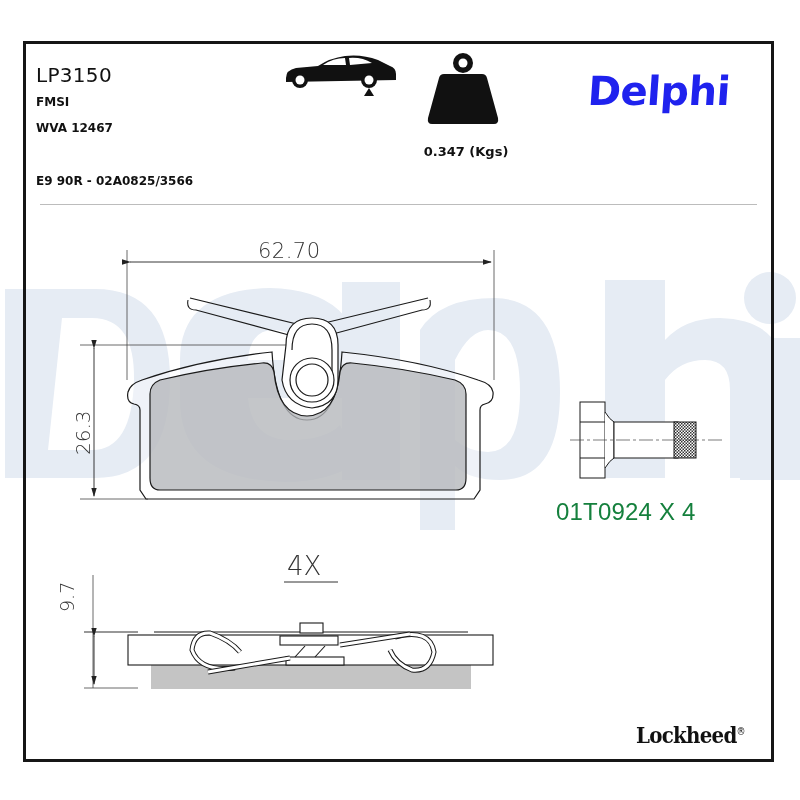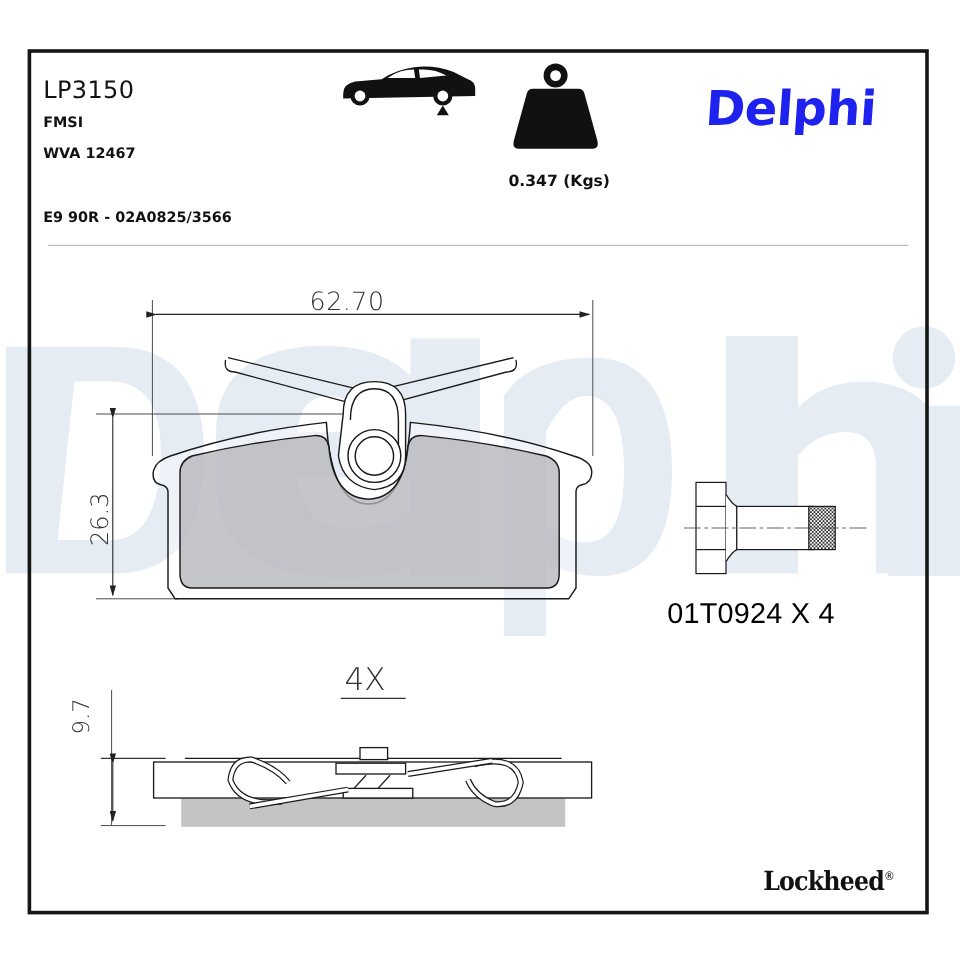--- a/index.html
+++ b/index.html
@@ -12,21 +12,21 @@
     .hdr-title { left: 36px; top: 63px; font-size: 20px; font-weight: normal; letter-spacing: 0.3px; z-index: 4; }
     .hdr-line { left: 36px; font-size: 12px; font-weight: bold; z-index: 4; }
     .weight-label { left: 414px; top: 128px; width: 104px; text-align: center;
                     font-size: 13px; font-weight: bold; z-index: 4; margin-top: 16px; }
     .brand-logo { left: 588px; top: 68px; font-size: 40px; font-weight: bold; color: #1f22ee;
                   font-family: "DejaVu Sans", sans-serif; letter-spacing: -0.5px; z-index: 4;
                   transform: skewX(-4deg); }
     .separator { left: 40px; top: 204px; width: 717px; height: 0; border-top: 1.5px solid #bcbcbc; z-index: 4; }
     #drawing { position: absolute; left: 0; top: 0; width: 800px; height: 800px; z-index: 2; }
     .part-code { left: 556px; top: 498px; font-size: 24px; font-family: "Liberation Sans", sans-serif;
-                 color: #000000; z-index: 4; letter-spacing: 0.2px; }
+                 color: #15803d; z-index: 4; letter-spacing: 0.2px; }
     .dim-text { font-family: "DejaVu Sans", sans-serif; font-weight: 200; fill: #333; }
     .lockheed { left: 636px; top: 722px; font-size: 22px; font-weight: bold; z-index: 4;
                 font-family: "DejaVu Serif", serif; letter-spacing: -0.8px; transform: scaleX(0.9); transform-origin: left; }
     .lockheed sup { font-size: 10px; font-family: "DejaVu Sans", sans-serif; font-weight: normal; }
   </style>
 </head>
 <body>
 
 <svg id="watermark" viewBox="0 0 800 800">
   <g fill="#e6ecf4">

